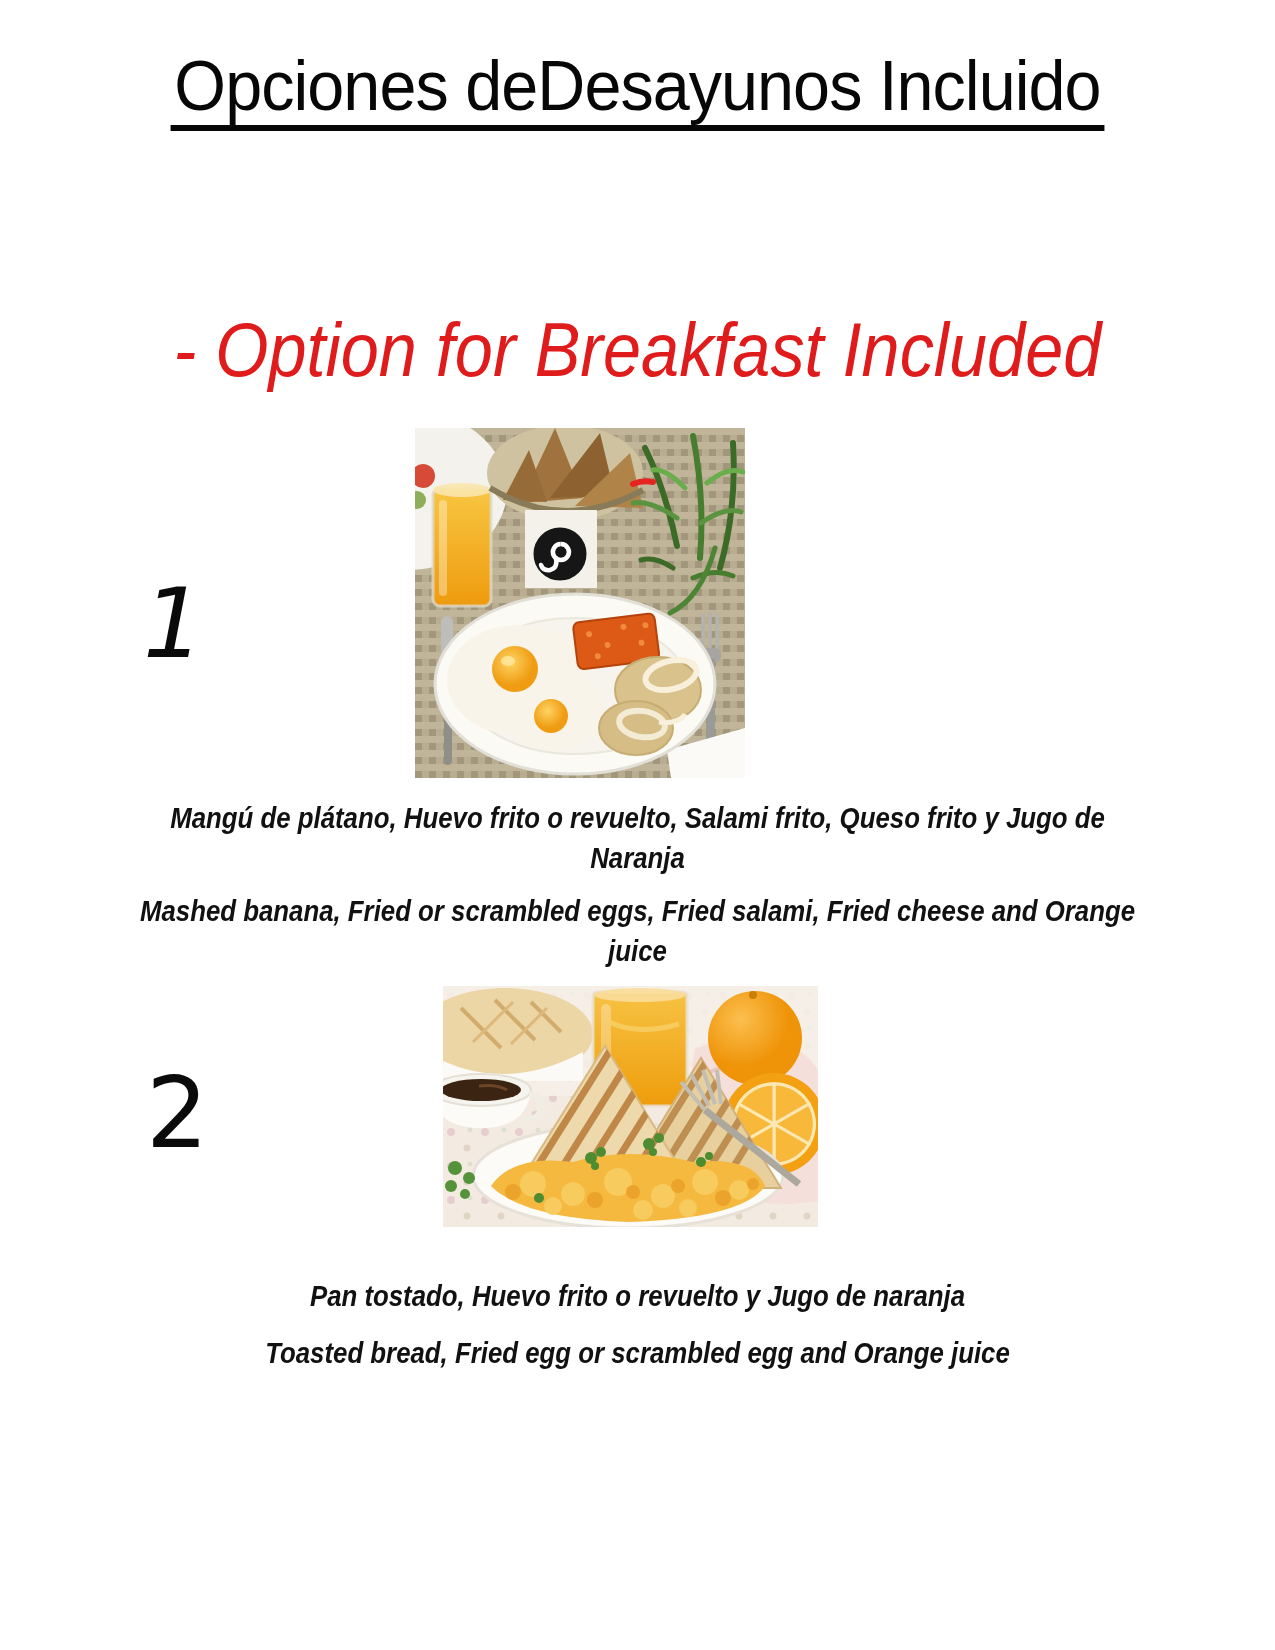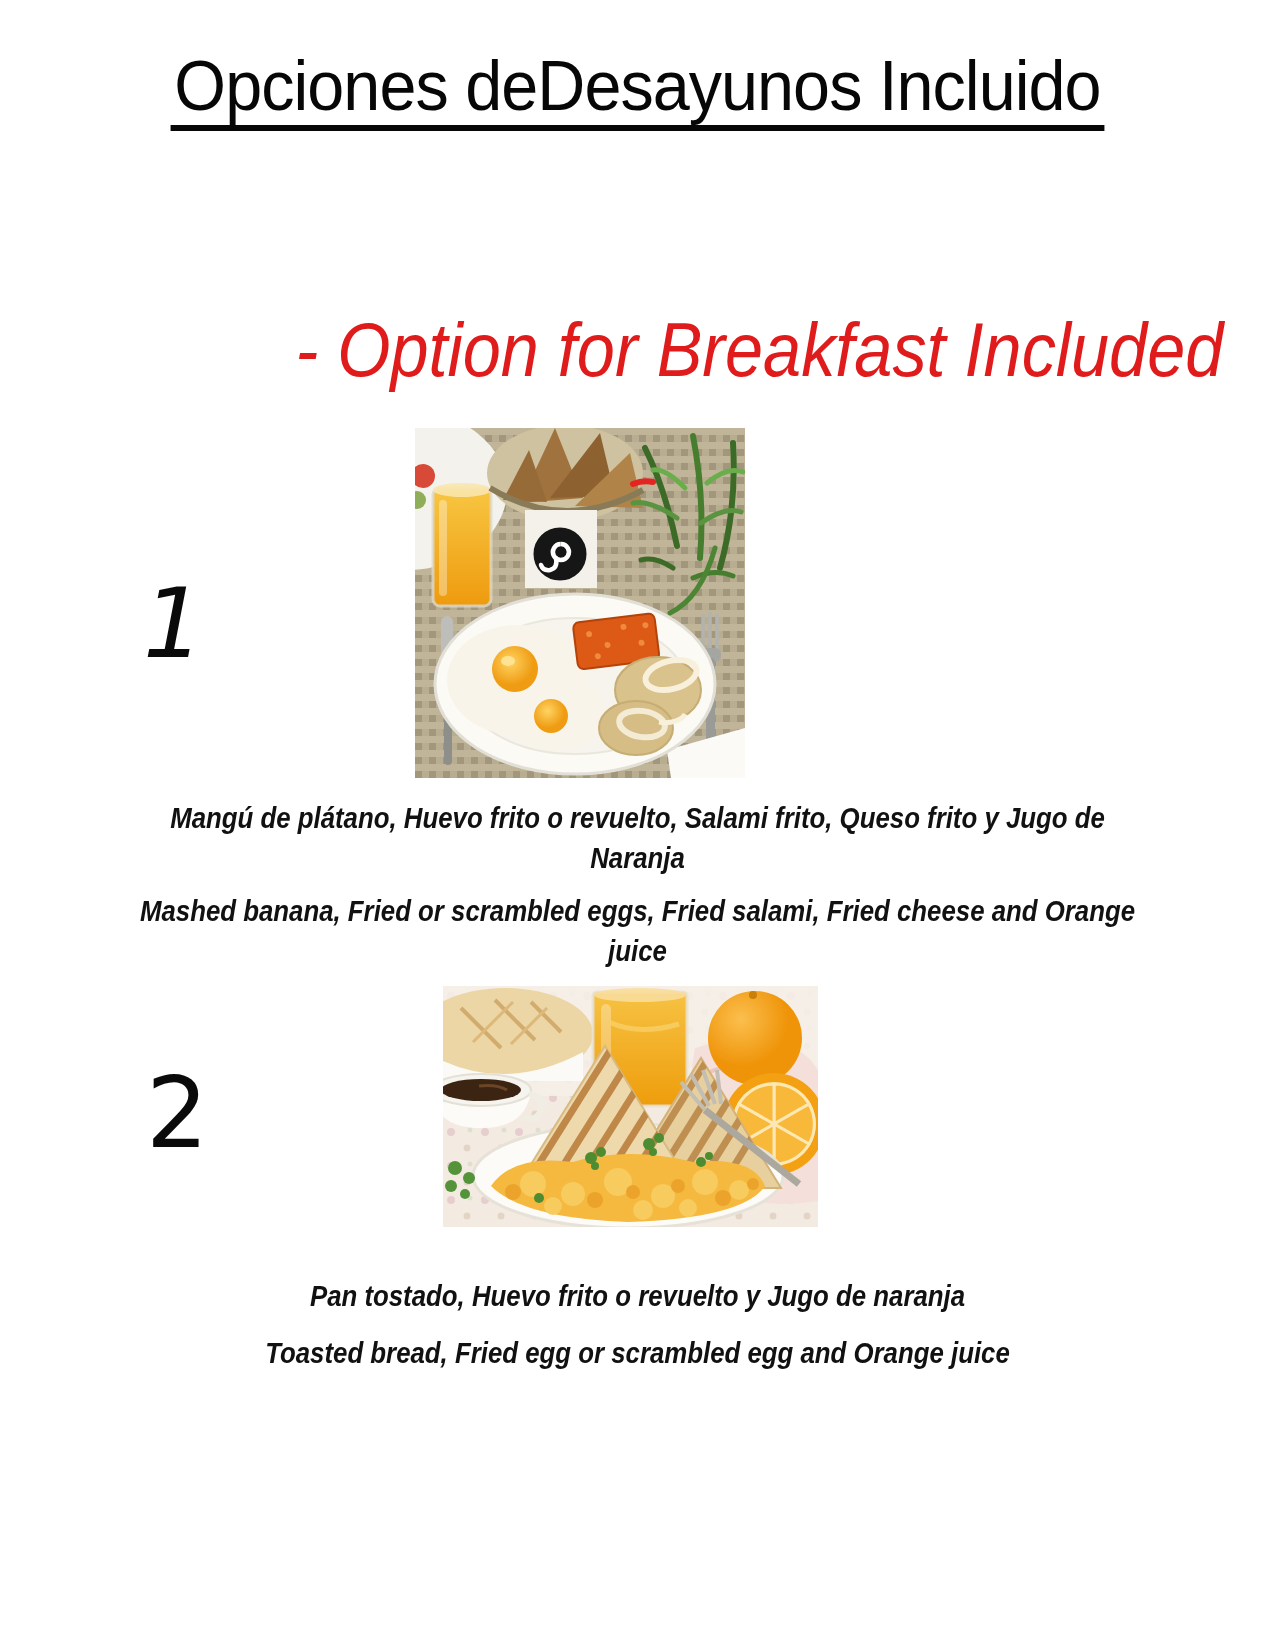--- a/index.html
+++ b/index.html
@@ -21,21 +21,21 @@
     font-weight:400;color:#070707;
     letter-spacing:-1px;
     border-bottom:6px solid #070707;
     padding:0 4px 1px 4px;
     transform:scaleX(0.95);
     transform-origin:center;
     white-space:nowrap;
   }
   .subtitle-row{
     position:absolute;left:0;top:312px;width:1275px;
-    text-align:right;
+    text-align:center;
   }
   .doc-subtitle{
     display:inline-block;
     font-size:76px;line-height:1.0;
     font-style:italic;font-weight:400;
     color:#e01b1b;
     transform:scaleX(0.90);
     transform-origin:center;
     white-space:nowrap;
   }

